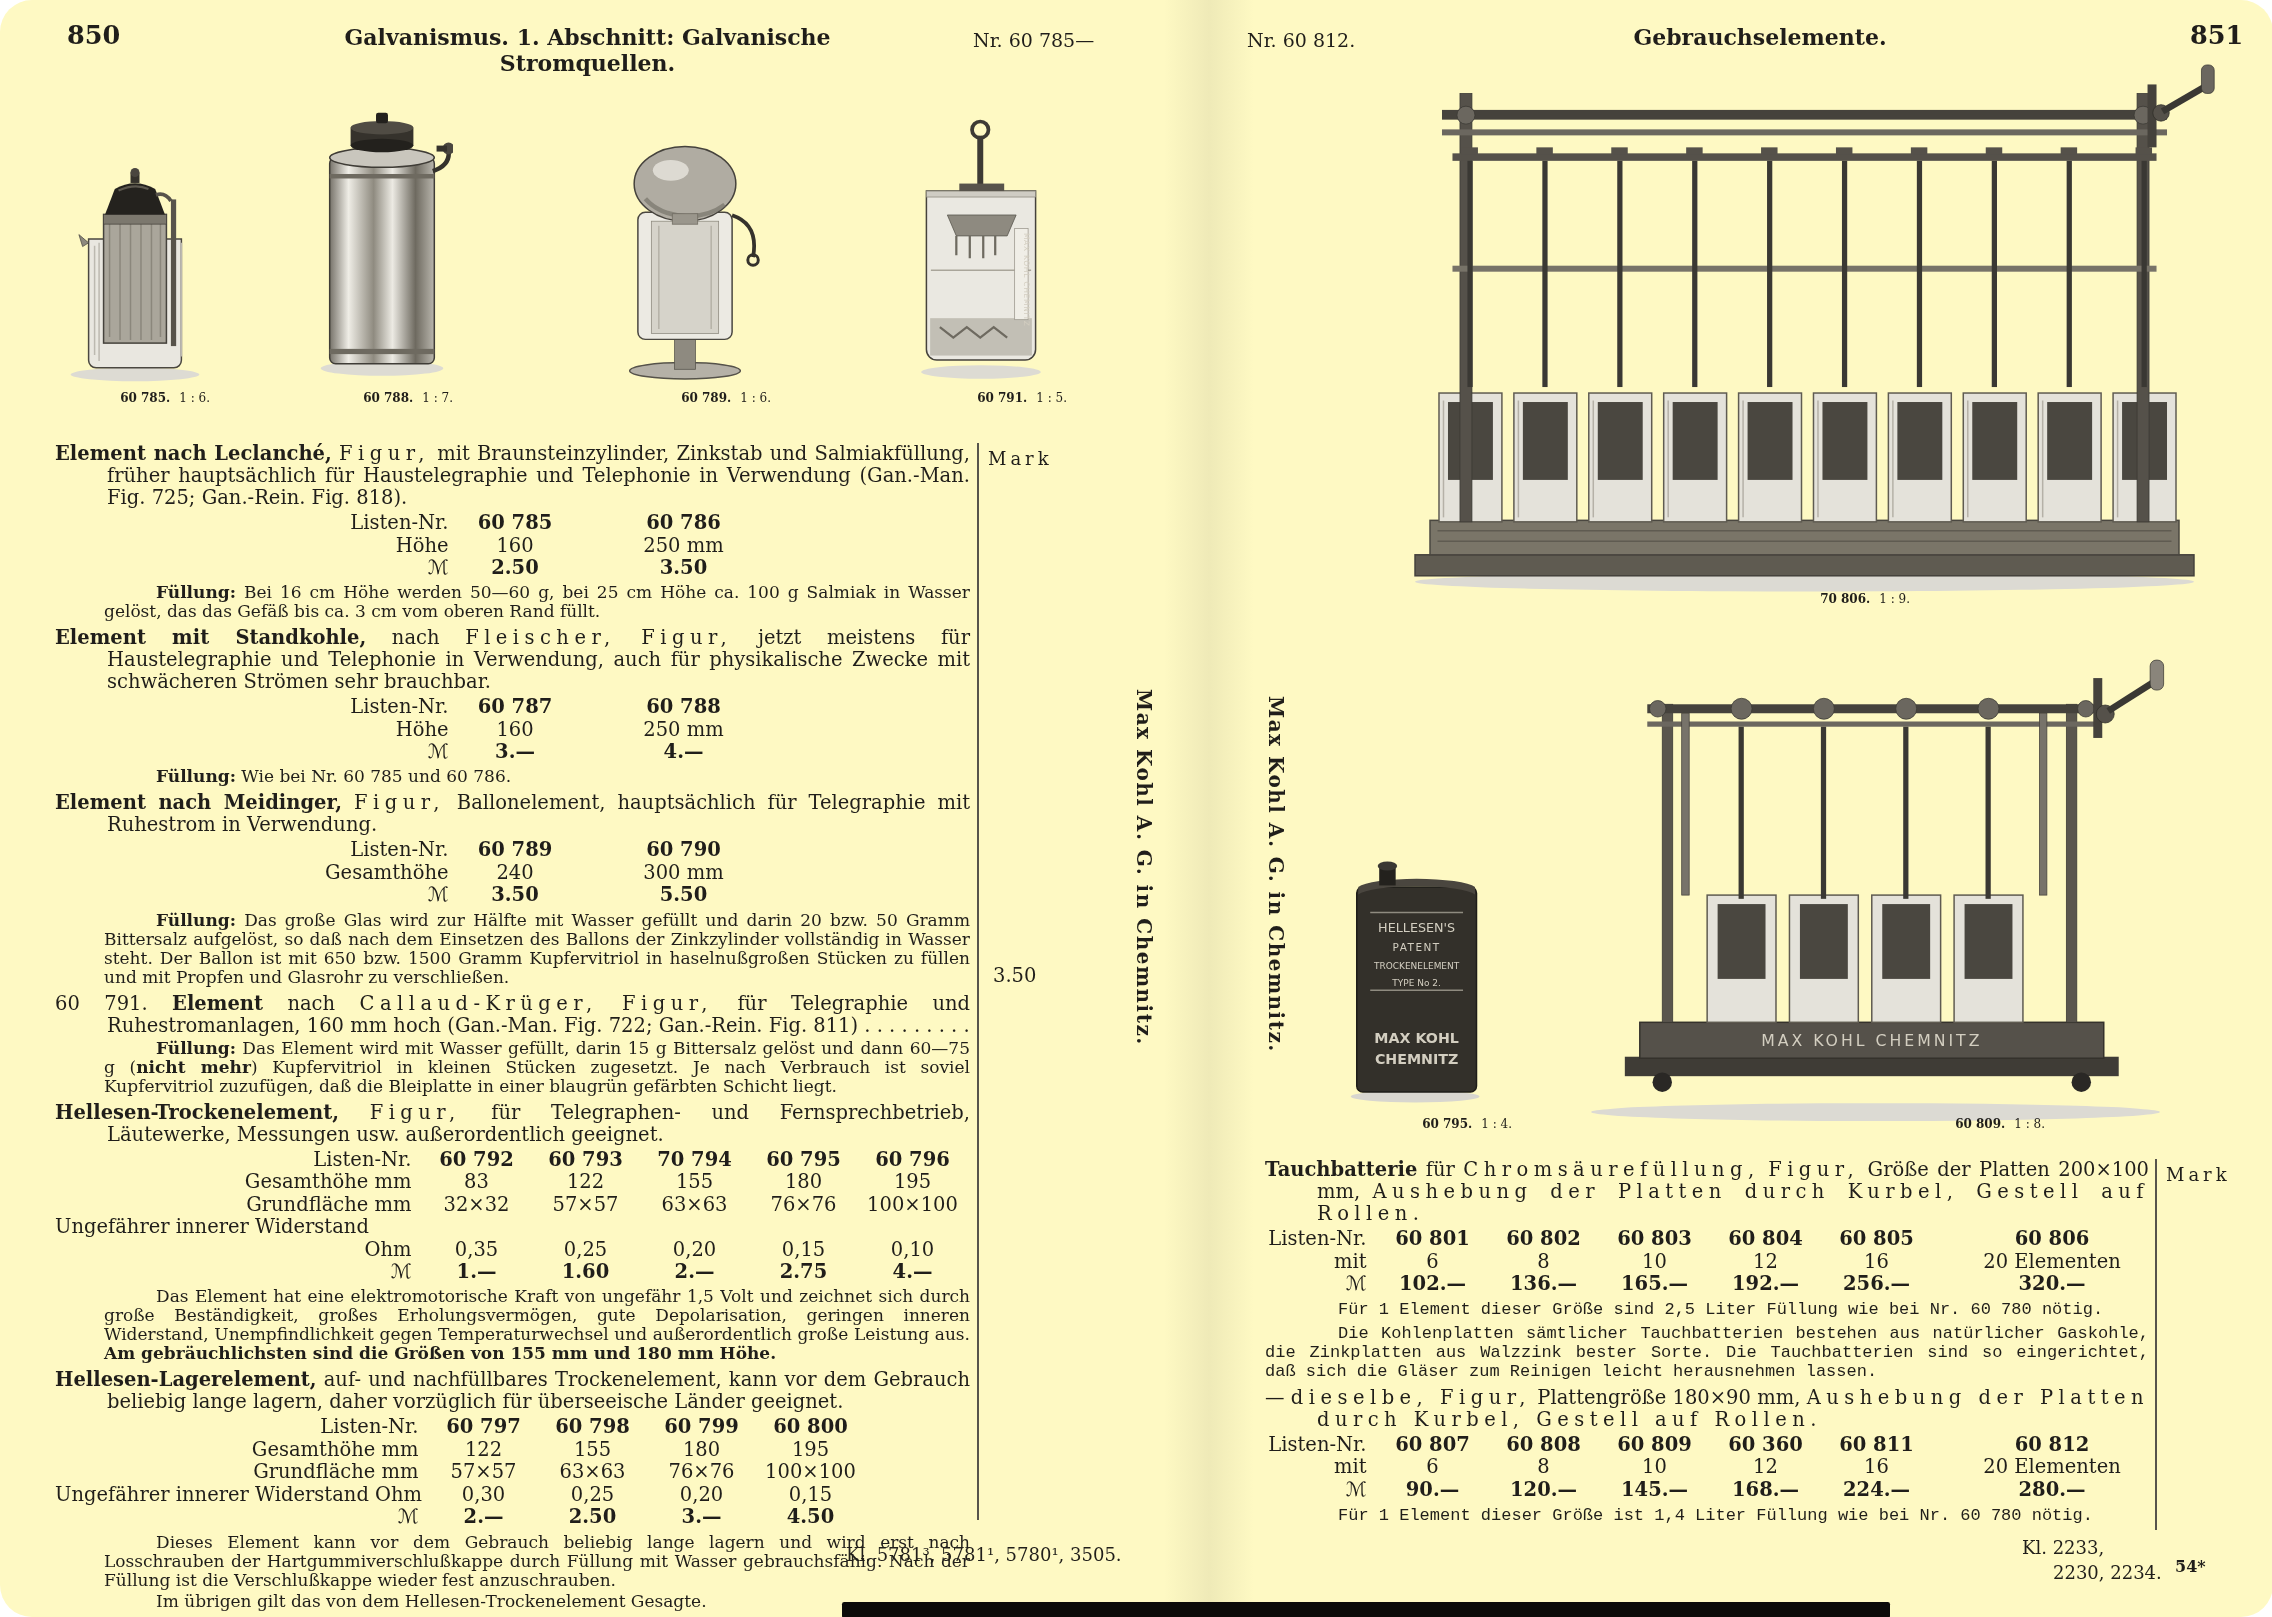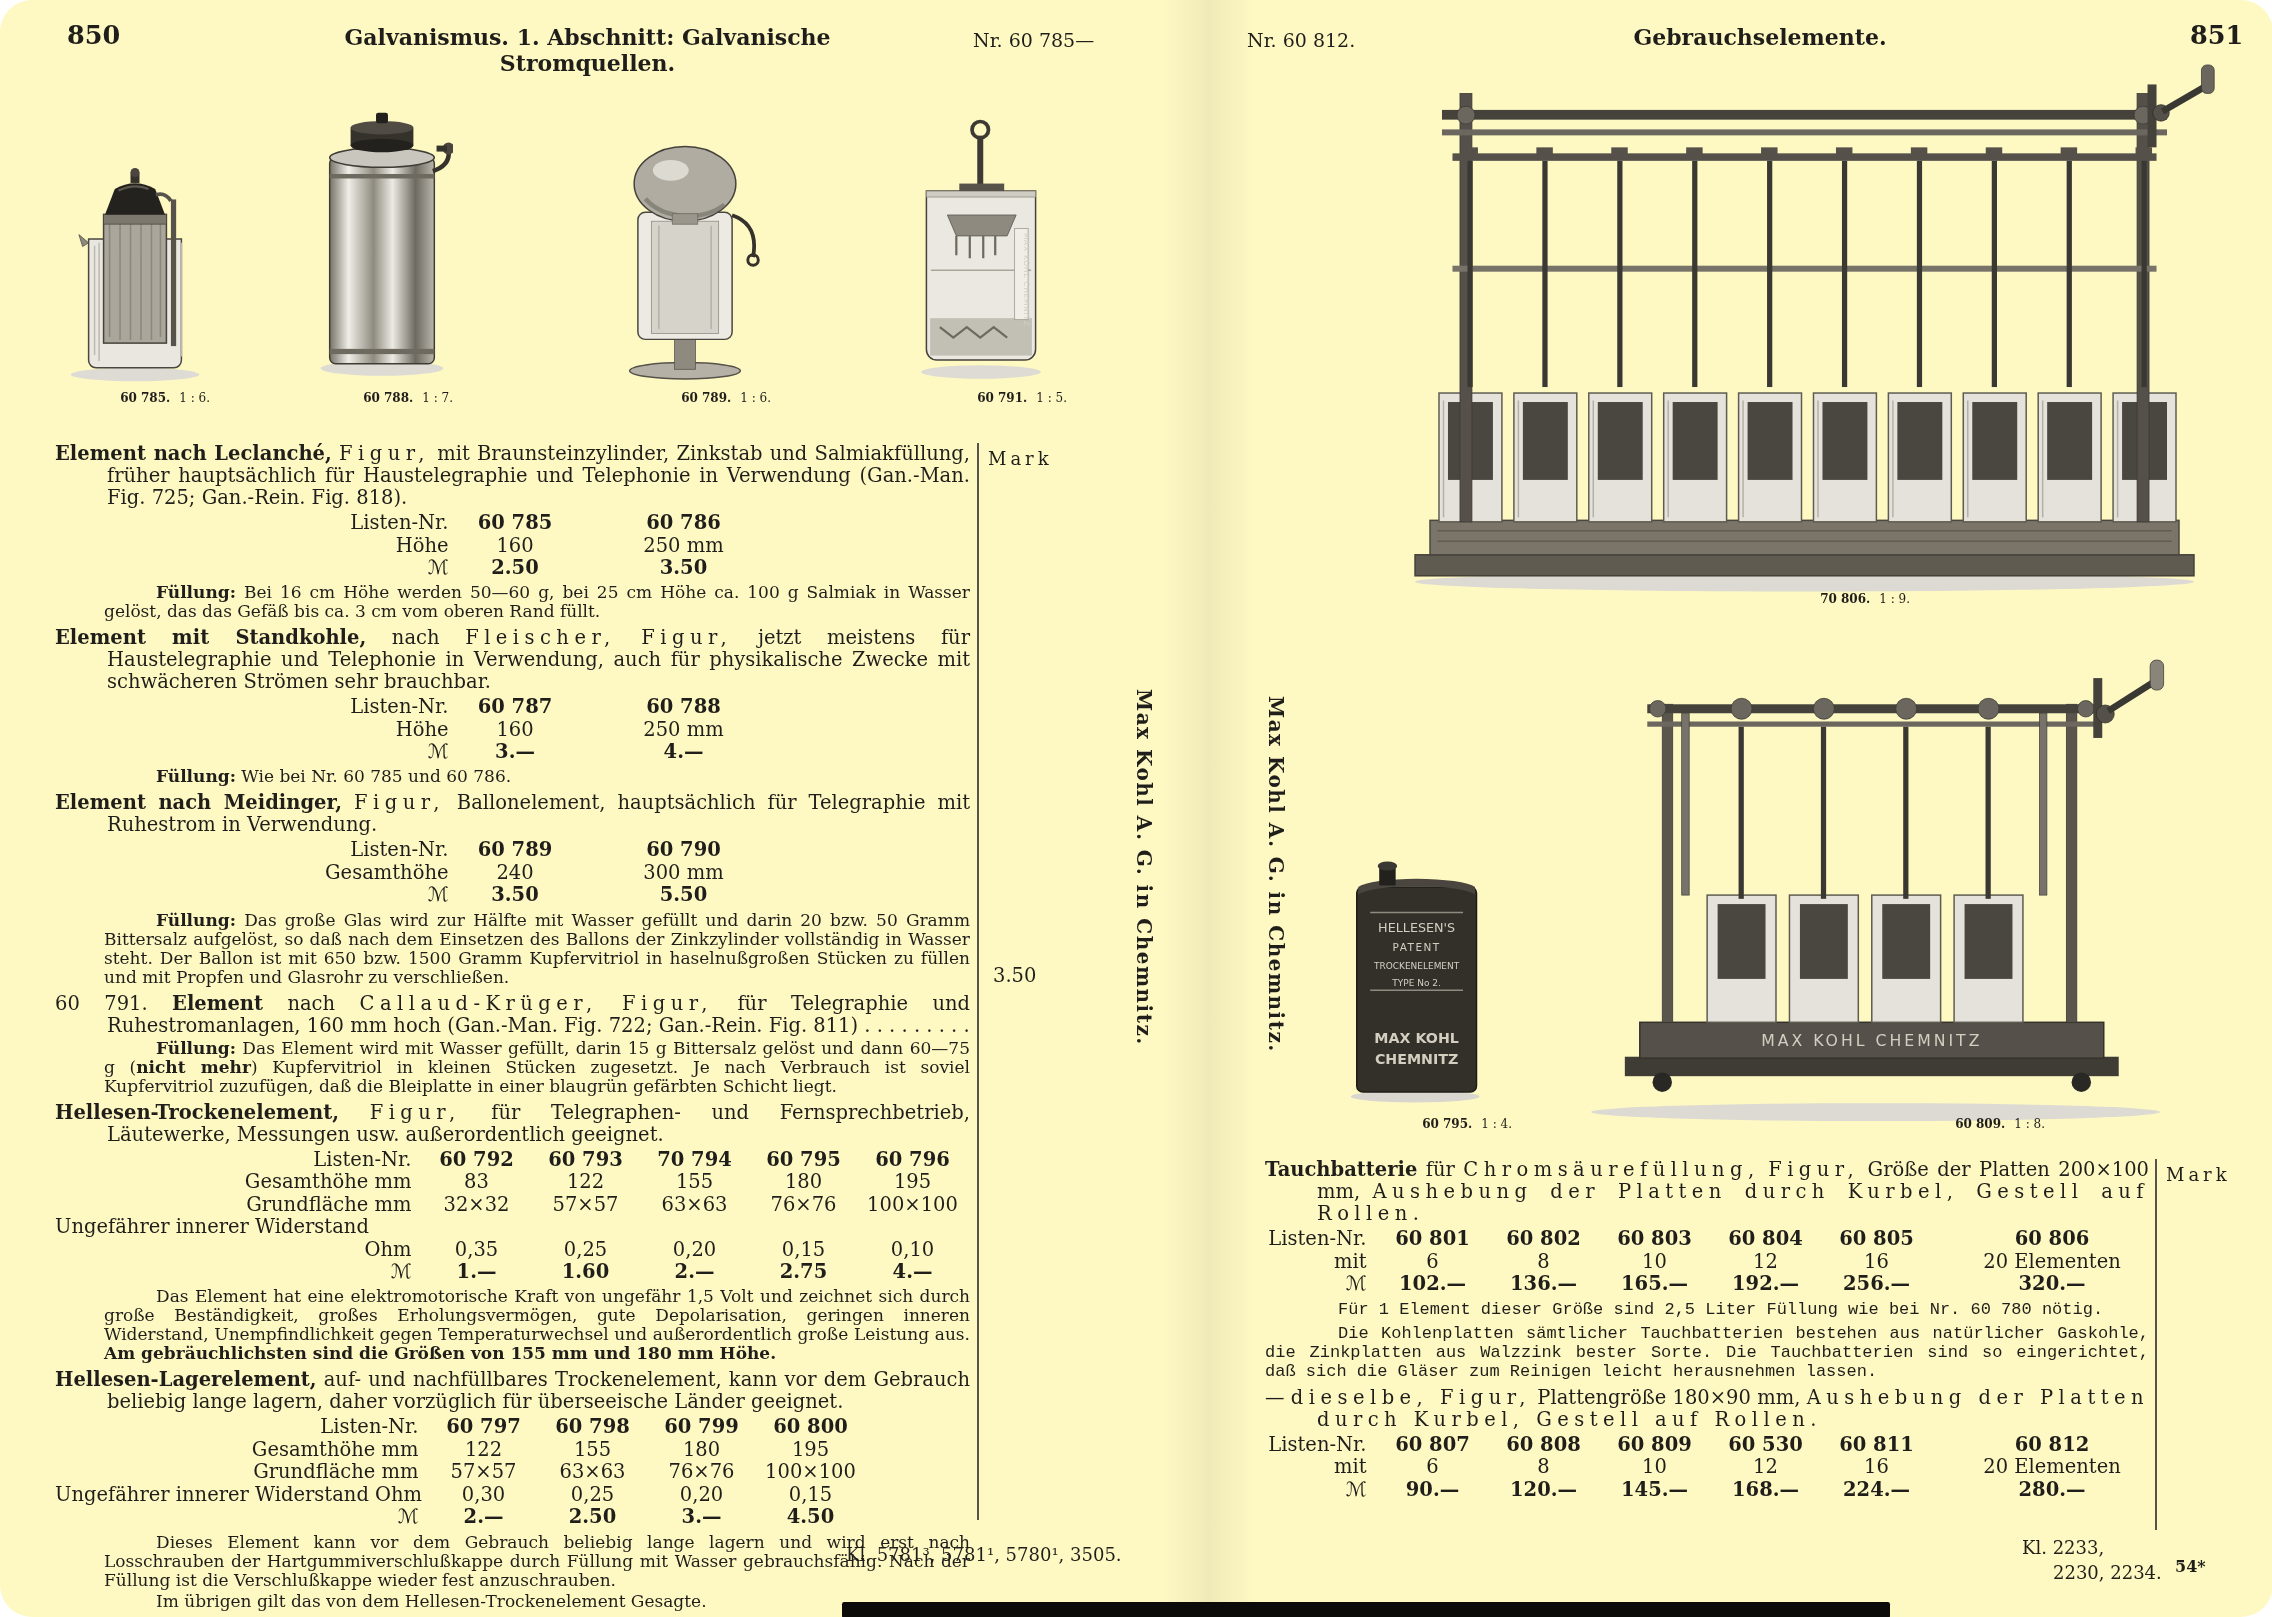--- a/index.html
+++ b/index.html
@@ -505,21 +505,21 @@
       <p class="note-r"><span>Die Kohlenplatten sämtlicher Tauchbatterien bestehen aus natürlicher Gaskohle, die Zinkplatten aus Walzzink bester Sorte.  Die Tauchbatterien sind so eingerichtet, daß sich die Gläser zum Reinigen leicht herausnehmen lassen.</span></p>
     </div>
     <div class="sec">
       <p class="lead"><span>— </span><span class="sp">dieselbe, Figur,</span><span> Plattengröße 180×90 mm, </span><span class="sp">Aushebung der Platten durch Kurbel, Gestell auf Rollen.</span></p>
       <div class="dtable t6">
           <div class="trow">
             <span class="tlabel">Listen-Nr.</span>
             <span class="tcell cb">60 807</span>
             <span class="tcell cb">60 808</span>
             <span class="tcell cb">60 809</span>
-            <span class="tcell cb">60 530</span>
+            <span class="tcell cb">60 360</span>
             <span class="tcell cb">60 811</span>
             <span class="tcell cb">60 812</span>
           </div>
           <div class="trow">
             <span class="tlabel">mit</span>
             <span class="tcell">6</span>
             <span class="tcell">8</span>
             <span class="tcell">10</span>
             <span class="tcell">12</span>
             <span class="tcell">16</span>
@@ -528,20 +528,21 @@
           <div class="trow">
             <span class="tlabel markm">ℳ</span>
             <span class="tcell cb">90.—</span>
             <span class="tcell cb">120.—</span>
             <span class="tcell cb">145.—</span>
             <span class="tcell cb">168.—</span>
             <span class="tcell cb">224.—</span>
             <span class="tcell cb">280.—</span>
           </div>
         </div>
+      <p class="note-r"><span>Für 1 Element dieser Größe ist 1,4 Liter Füllung wie bei Nr. 60 780 nötig.</span></p>
     </div>
   </div>
 
   <div class="ruleV" style="left:2155px;top:1159px;height:371px"></div>
   <span class="abs marklabel" style="left:2166px;top:1164px">Mark</span>
   <span class="abs footnote" style="left:2022px;top:1537px">Kl. 2233,</span>
   <span class="abs footnote" style="left:2053px;top:1562px">2230, 2234.</span>
   <span class="abs sig" style="left:2175px;top:1557px">54*</span>
 
   <div class="botbar"></div>

